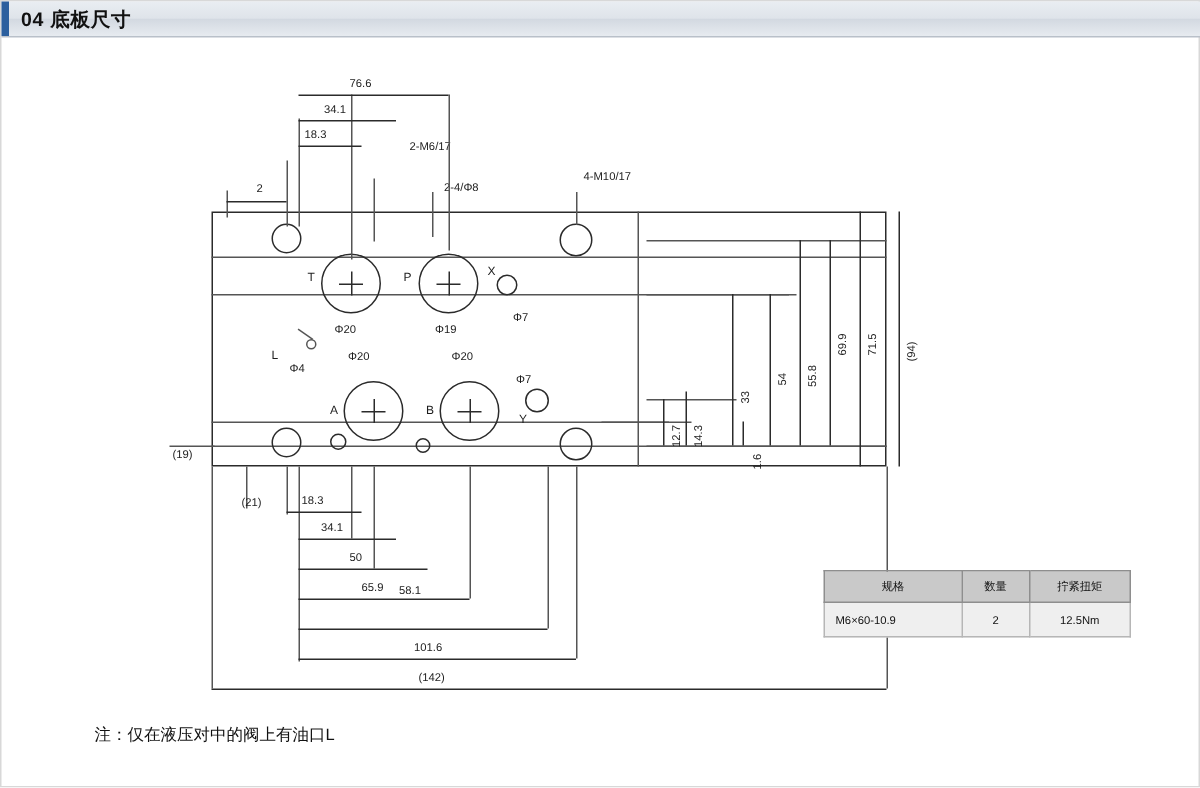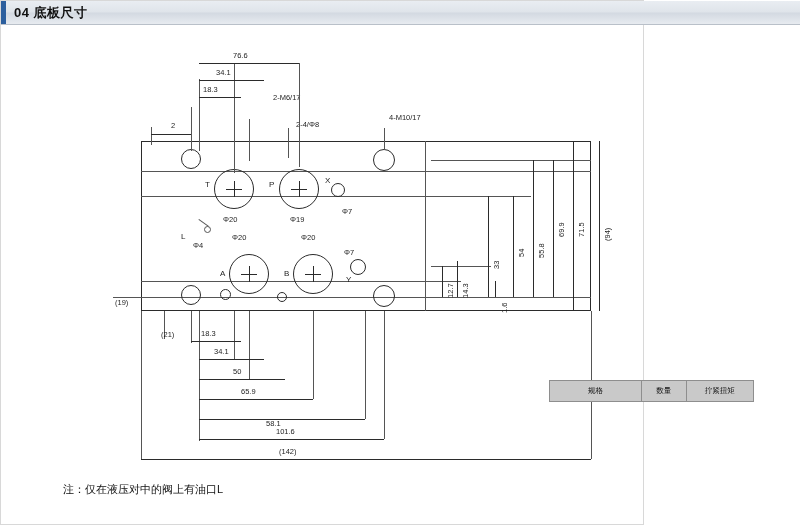--- a/index.html
+++ b/index.html
@@ -4,21 +4,21 @@
 <style>
   html,body{margin:0;padding:0;}
   body{
     width:800px;height:525px;
     background:#ffffff;
     font-family:"Liberation Sans", sans-serif;
     color:#1a1a1a;
     overflow:hidden;
     position:relative;
   }
-  #sheet{position:absolute;left:0;top:0;width:644px;height:525px;border:1px solid #d8d8d8;box-sizing:border-box;}
+  #sheet{position:absolute;left:0;top:0;width:800px;height:525px;border:1px solid #d8d8d8;box-sizing:border-box;}
 
   
   .hdr{
     position:absolute;left:0;top:0;width:800px;height:24px;
     background:linear-gradient(to bottom,#e9edf2 0%,#dfe4ea 48%,#d3d9e1 52%,#e7ebf0 100%);
     border-bottom:1px solid #b9c0c9;
     box-sizing:border-box;
   }
   .hdr .accent{position:absolute;left:0;top:0;width:5px;height:23px;background:#2c5f9e;}
   .hdr .title{
@@ -161,21 +161,21 @@
     <div class="ln hl" style="left:198px;top:358px;width:65px;"></div>
     <div class="lbl" style="left:213px;top:347px;">34.1</div>
 
     <div class="ln hl" style="left:198px;top:378px;width:86px;"></div>
     <div class="lbl" style="left:232px;top:367px;">50</div>
 
     <div class="ln hl" style="left:198px;top:398px;width:114px;"></div>
     <div class="lbl" style="left:240px;top:387px;">65.9</div>
 
     <div class="ln hl" style="left:198px;top:418px;width:166px;"></div>
-    <div class="lbl" style="left:265px;top:419px;">58.1</div>
+    <div class="lbl" style="left:265px;top:389px;">58.1</div>
 
     <div class="ln hl" style="left:198px;top:438px;width:185px;"></div>
     <div class="lbl" style="left:275px;top:427px;">101.6</div>
 
     <div class="ln hl" style="left:140px;top:458px;width:450px;"></div>
     <div class="lbl" style="left:278px;top:447px;">(142)</div>
 
     <div class="ln hl thin" style="left:112px;top:296px;width:30px;"></div>
     <div class="lbl" style="left:114px;top:298px;">(19)</div>
 
@@ -217,19 +217,24 @@
   <div id="screwblock">
     <table class="screw">
       <thead>
         <tr>
           <th style="width:45%">规格</th>
           <th style="width:22%">数量</th>
           <th style="width:33%">拧紧扭矩</th>
         </tr>
       </thead>
       <tbody>
+        <tr>
+          <td class="left">M6×60-10.9</td>
+          <td>2</td>
+          <td>12.5Nm</td>
+        </tr>
       </tbody>
     </table>
   </div>
 
   <div id="note">注：仅在液压对中的阀上有油口L</div>
 
 </div>
 
 </body></html>

